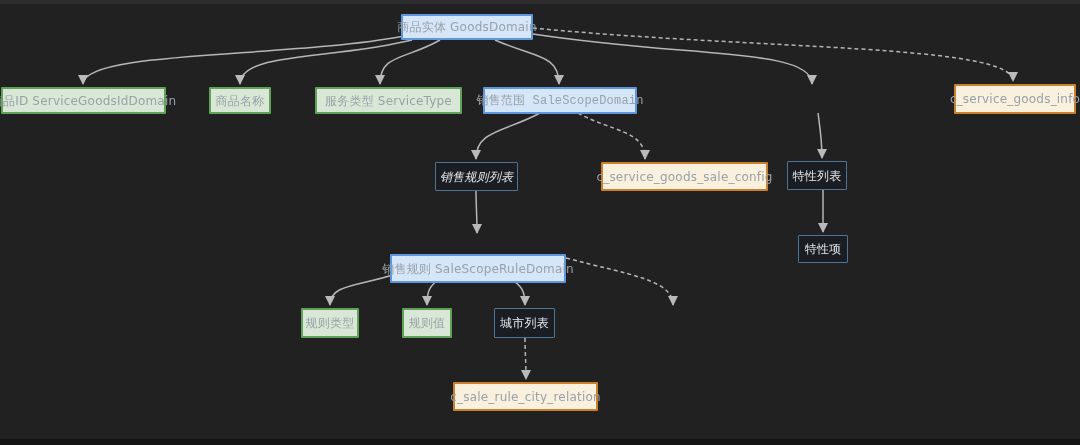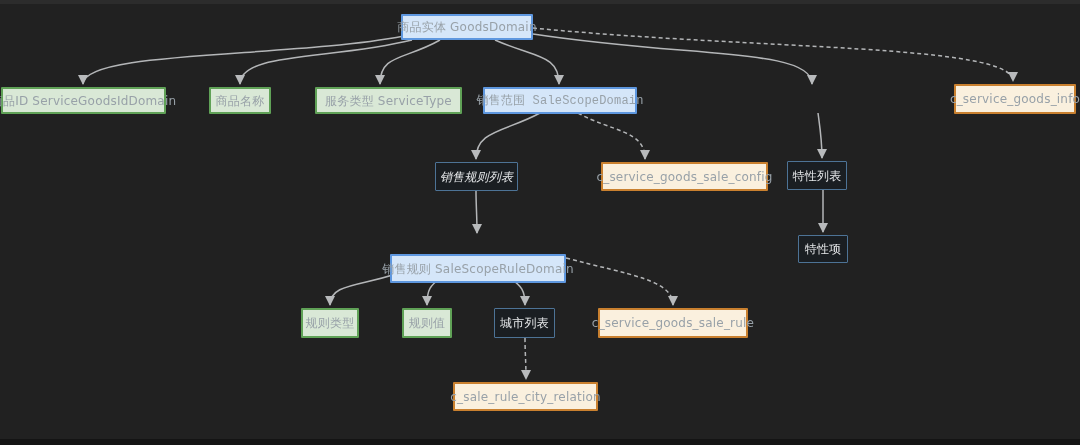--- a/index.html
+++ b/index.html
@@ -104,18 +104,17 @@
   <div class="node blue" style="left:483px; top:87px;  width:154px; height:27px;font-family:Liberation Mono, monospace;">销售范围 SaleScopeDomain</div>
   <div class="node orange" style="left:954px; top:84px;  width:122px; height:30px;">c_service_goods_info</div>
   <div class="node dark" style="left:435px; top:162px; width:83px;  height:29px;font-style:italic;">销售规则列表</div>
   <div class="node orange" style="left:562px; top:162px; width:167px; height:29px;margin-left:39px;">c_service_goods_sale_config</div>
   <div class="node dark" style="left:748px; top:161px; width:60px;  height:29px;margin-left:39px;">特性列表</div>
   <div class="node blue" style="left:390px; top:254px; width:176px; height:29px;">销售规则 SaleScopeRuleDomain</div>
   <div class="node dark" style="left:798px; top:235px; width:50px;  height:28px;">特性项</div>
   <div class="node green" style="left:301px; top:308px; width:58px;  height:30px;">规则类型</div>
   <div class="node green" style="left:402px; top:308px; width:50px;  height:30px;">规则值</div>
   <div class="node dark" style="left:494px; top:308px; width:61px;  height:30px;">城市列表</div>
-  <div class="node orange" style="left:598px; top:308px; width:150px; height:30px;">c_service_goods_sale_rule</div>
   <div class="node orange" style="left:453px; top:382px; width:145px; height:29px;">c_sale_rule_city_relation</div>
 
   <div class="strip-top"></div>
   <div class="strip-bottom"></div>
 </div>
 
 </body></html>

